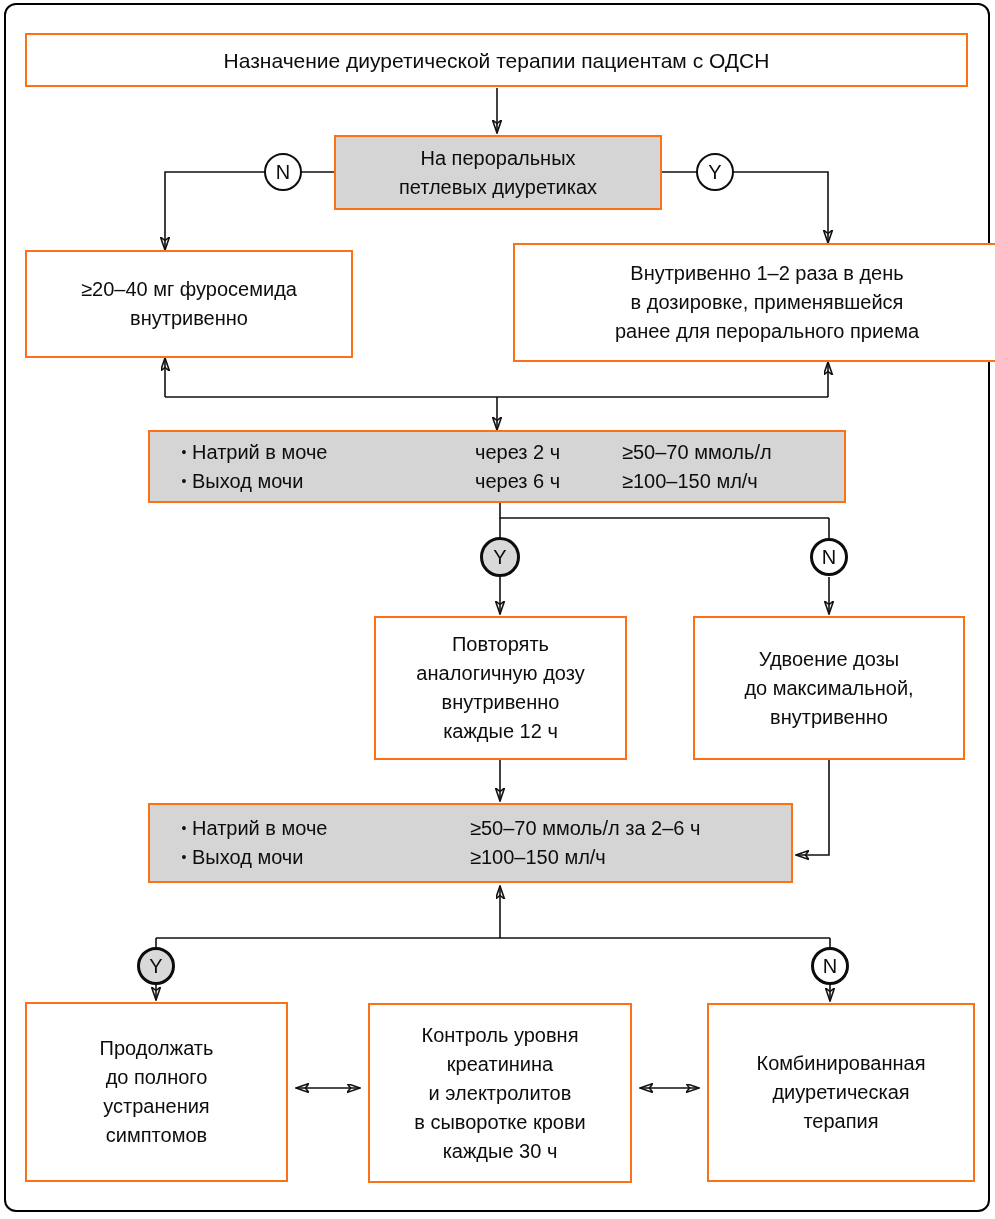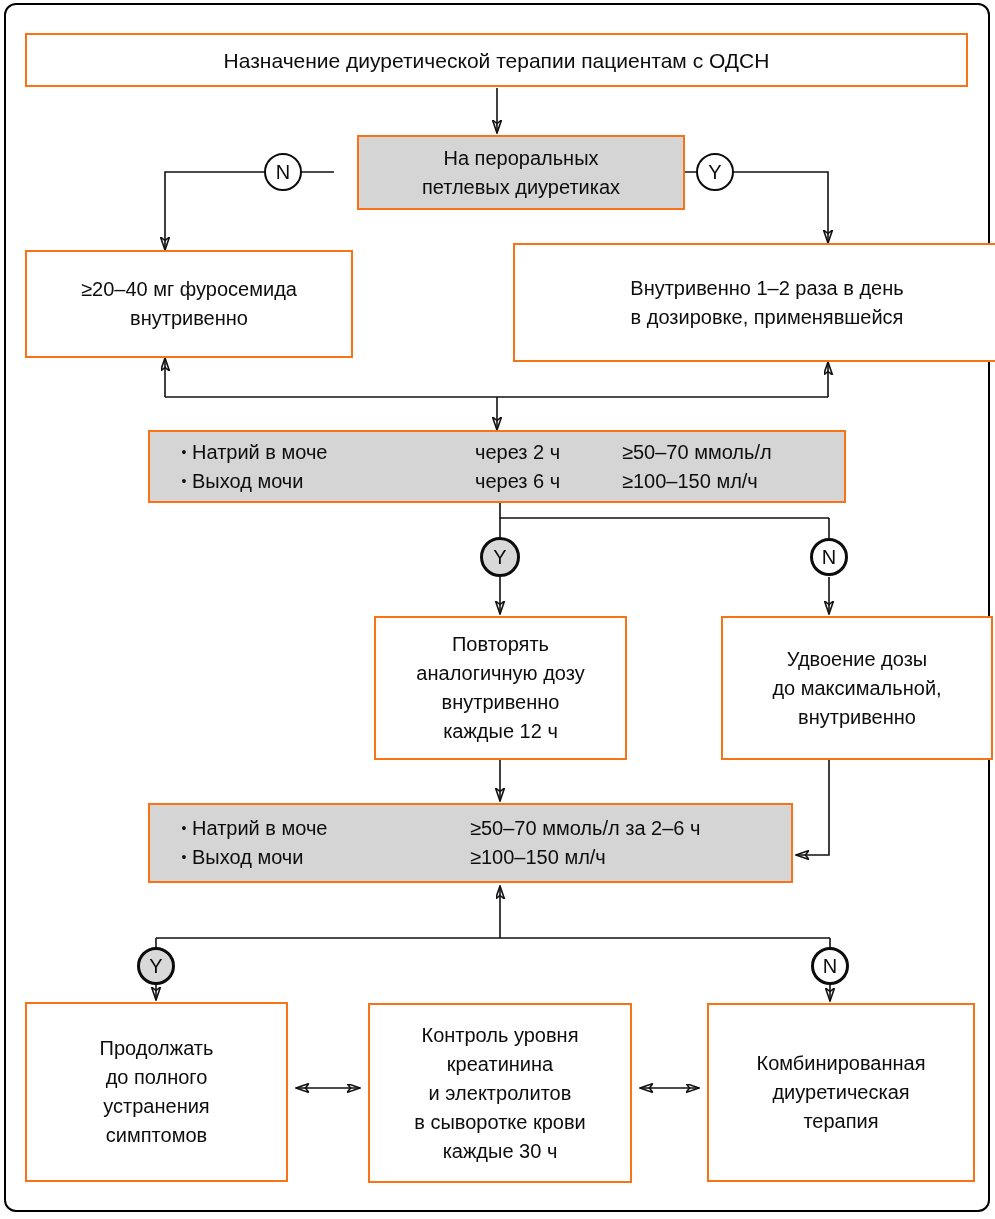--- a/index.html
+++ b/index.html
@@ -64,40 +64,41 @@
     <path d="M156,985 V1000" marker-end="url(#ah)"></path>
     <path d="M830,985 V1001" marker-end="url(#ah)"></path>
     <path d="M296,1088 H360" marker-start="url(#ah)" marker-end="url(#ah)"></path>
     <path d="M640,1088 H699" marker-start="url(#ah)" marker-end="url(#ah)"></path>
   </svg>
 
   <div class="box" style="left:25px;top:33px;width:943px;height:54px;font-size:21px;">
     <span>Назначение диуретической терапии пациентам с ОДСН</span>
   </div>
 
-  <div class="box gray" style="left:334px;top:135px;width:328px;height:75px;margin-left:23px;">
+  <div class="box gray" style="left:334px;top:135px;width:328px;height:75px;">
     <span>На пероральных</span>
     <span>петлевых диуретиках</span>
   </div>
 
   <div class="circle" style="left:264px;top:153px;width:38px;height:38px;">
     <span>N</span>
   </div>
   <div class="circle" style="left:696px;top:153px;width:38px;height:38px;">
     <span>Y</span>
   </div>
 
   <div class="box" style="left:25px;top:250px;width:328px;height:108px;">
     <span>≥20–40 мг фуросемида</span>
     <span>внутривенно</span>
   </div>
 
   <div class="box" style="left:513px;top:243px;width:508px;height:119px;">
     <span>Внутривенно 1–2 раза в день</span>
     <span>в дозировке, применявшейся</span>
+    <span>ранее для перорального приема</span>
   </div>
 
   <div class="box gray checkbox" style="left:148px;top:430px;width:698px;height:73px;">
     <div class="crow">
       <span class="cbullet">•</span>
       <span class="clabel">Натрий в моче</span>
       <span class="ctime">через 2 ч</span>
       <span class="cvalue">≥50–70 ммоль/л</span>
     </div>
     <div class="crow">
@@ -115,21 +116,21 @@
     <span>N</span>
   </div>
 
   <div class="box" style="left:374px;top:616px;width:253px;height:144px;">
     <span>Повторять</span>
     <span>аналогичную дозу</span>
     <span>внутривенно</span>
     <span>каждые 12 ч</span>
   </div>
 
-  <div class="box" style="left:693px;top:616px;width:272px;height:144px;margin-left:28px;">
+  <div class="box" style="left:693px;top:616px;width:272px;height:144px;">
     <span>Удвоение дозы</span>
     <span>до максимальной,</span>
     <span>внутривенно</span>
   </div>
 
   <div class="box gray checkbox" style="left:148px;top:803px;width:645px;height:80px;">
     <div class="crow">
       <span class="cbullet">•</span>
       <span class="clabel2">Натрий в моче</span>
       <span class="cvalue">≥50–70 ммоль/л за 2–6 ч</span>

